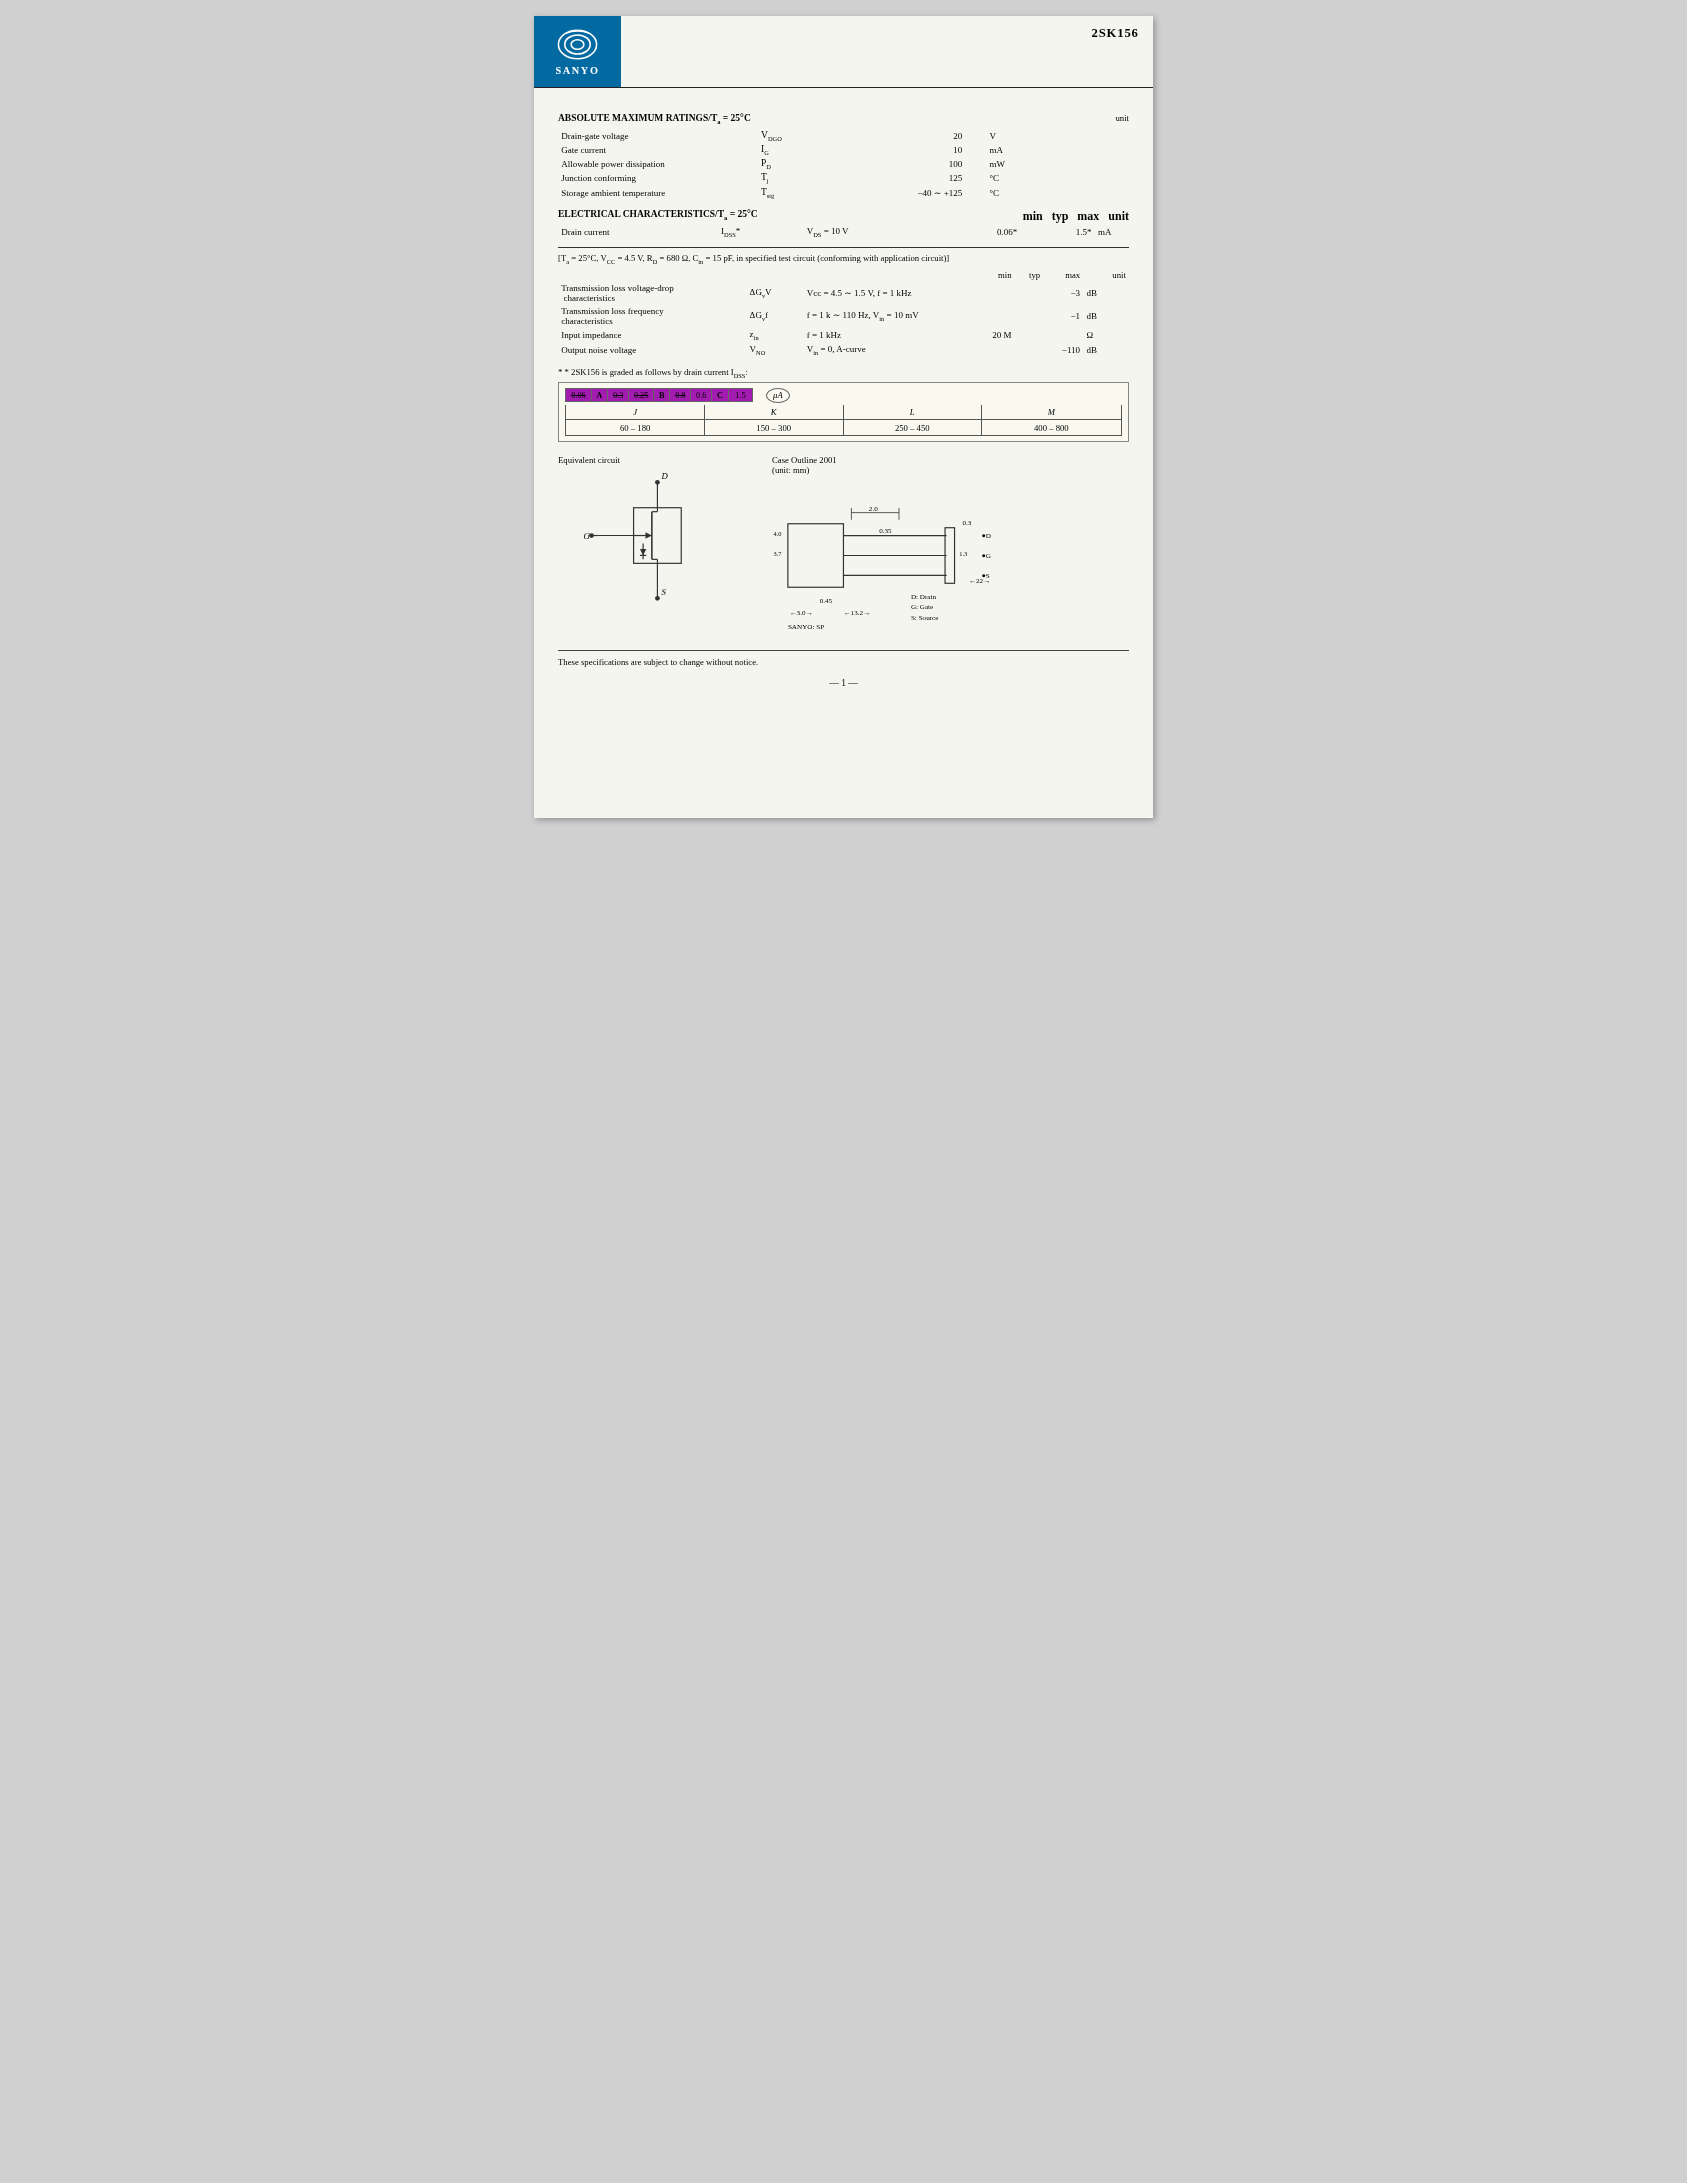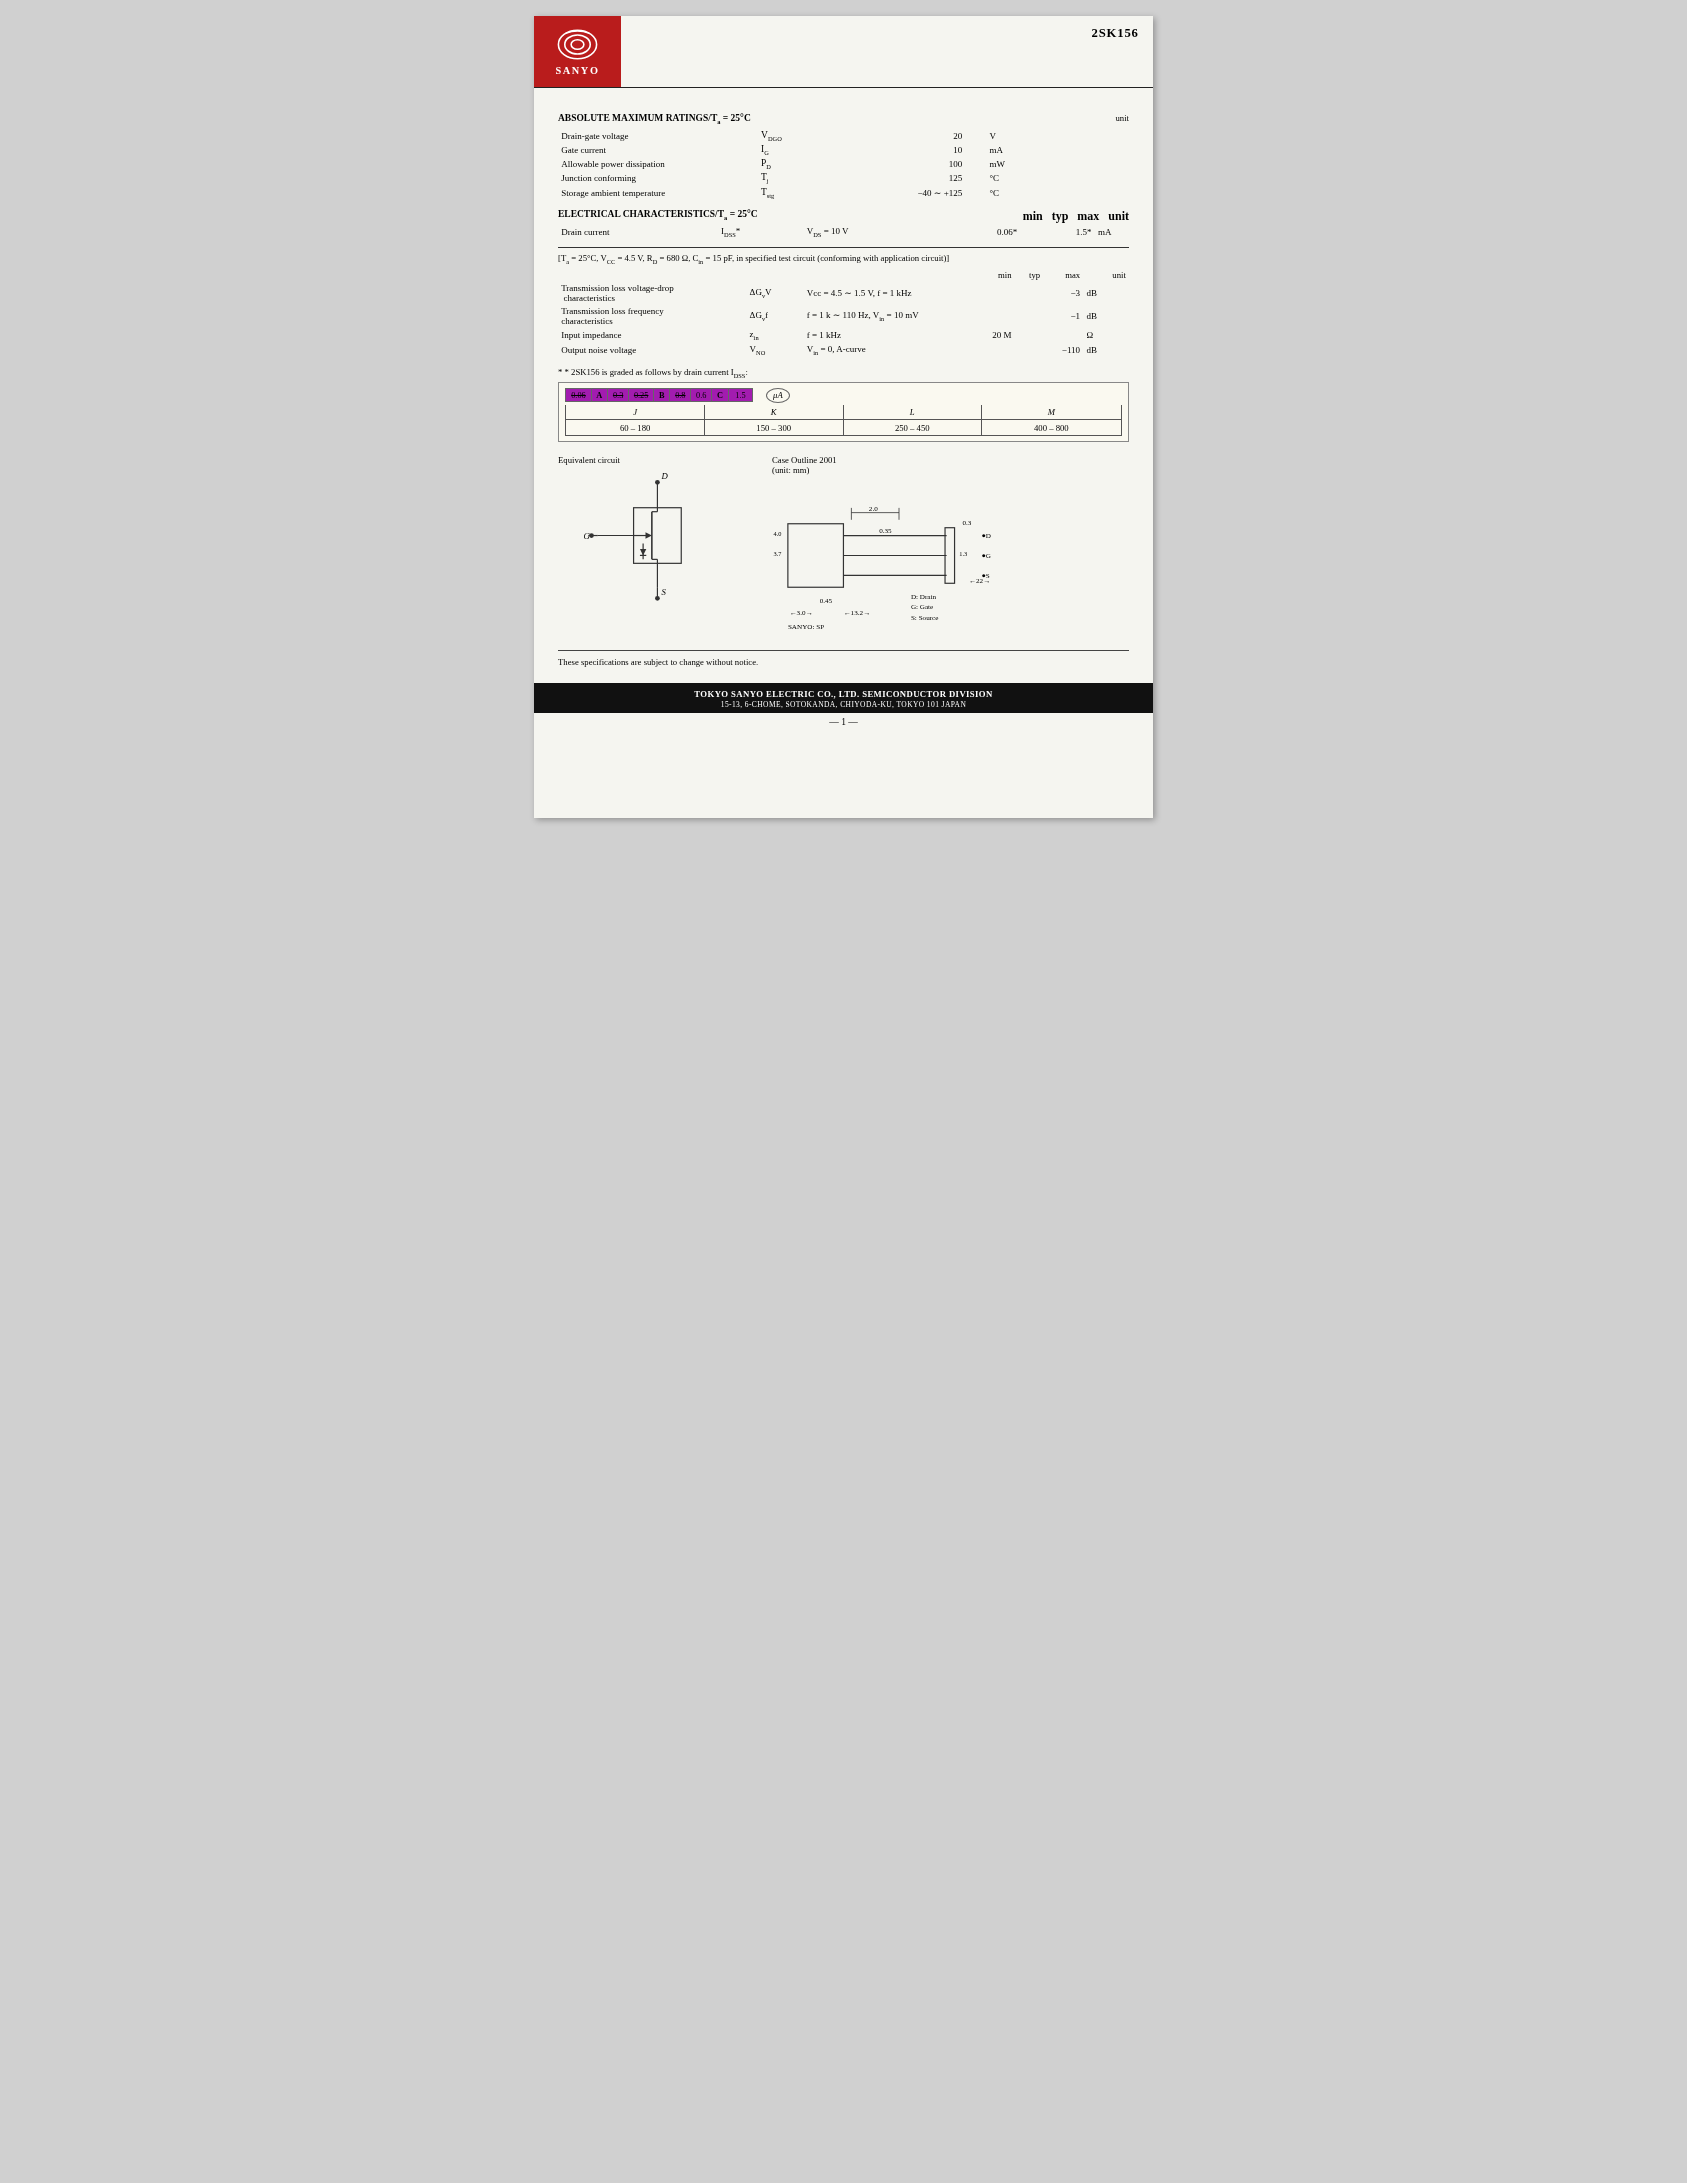--- a/index.html
+++ b/index.html
@@ -20,21 +20,21 @@
       padding: 0;
       box-shadow: 1.6px 1.6px 6.4px rgba(0,0,0,0.3);
     }
     
     .header-bar {
       display: flex;
       align-items: stretch;
       border-bottom: 1.6px solid #222;
     }
     .logo-box {
-      background: #b91c1c;
+      background: #0369a1;
       width: 87px;
       min-height: 71px;
       display: flex;
       flex-direction: column;
       align-items: center;
       justify-content: center;
       flex-shrink: 0;
     }
     .logo-icon {
       width: 43px;
@@ -496,21 +496,17 @@
           <text x="175" y="168" font-size="9">G: Gate</text>
           <text x="175" y="181" font-size="9">S: Source</text>
         </svg>
       </div>
     </div>
 
     <div class="footer-note">These specifications are subject to change without notice.</div>
 
   </div>
 
-  <div class="footer-bar">
-    <div class="line1">TOKYO SANYO ELECTRIC CO., LTD. SEMICONDUCTOR DIVISION</div>
-    <div class="line2">15-13, 6-CHOME, SOTOKANDA, CHIYODA-KU, TOKYO 101 JAPAN</div>
-  </div>
 
   <div class="page-num">— 1 —</div>
 
 </div>
 
 
 </body></html>

